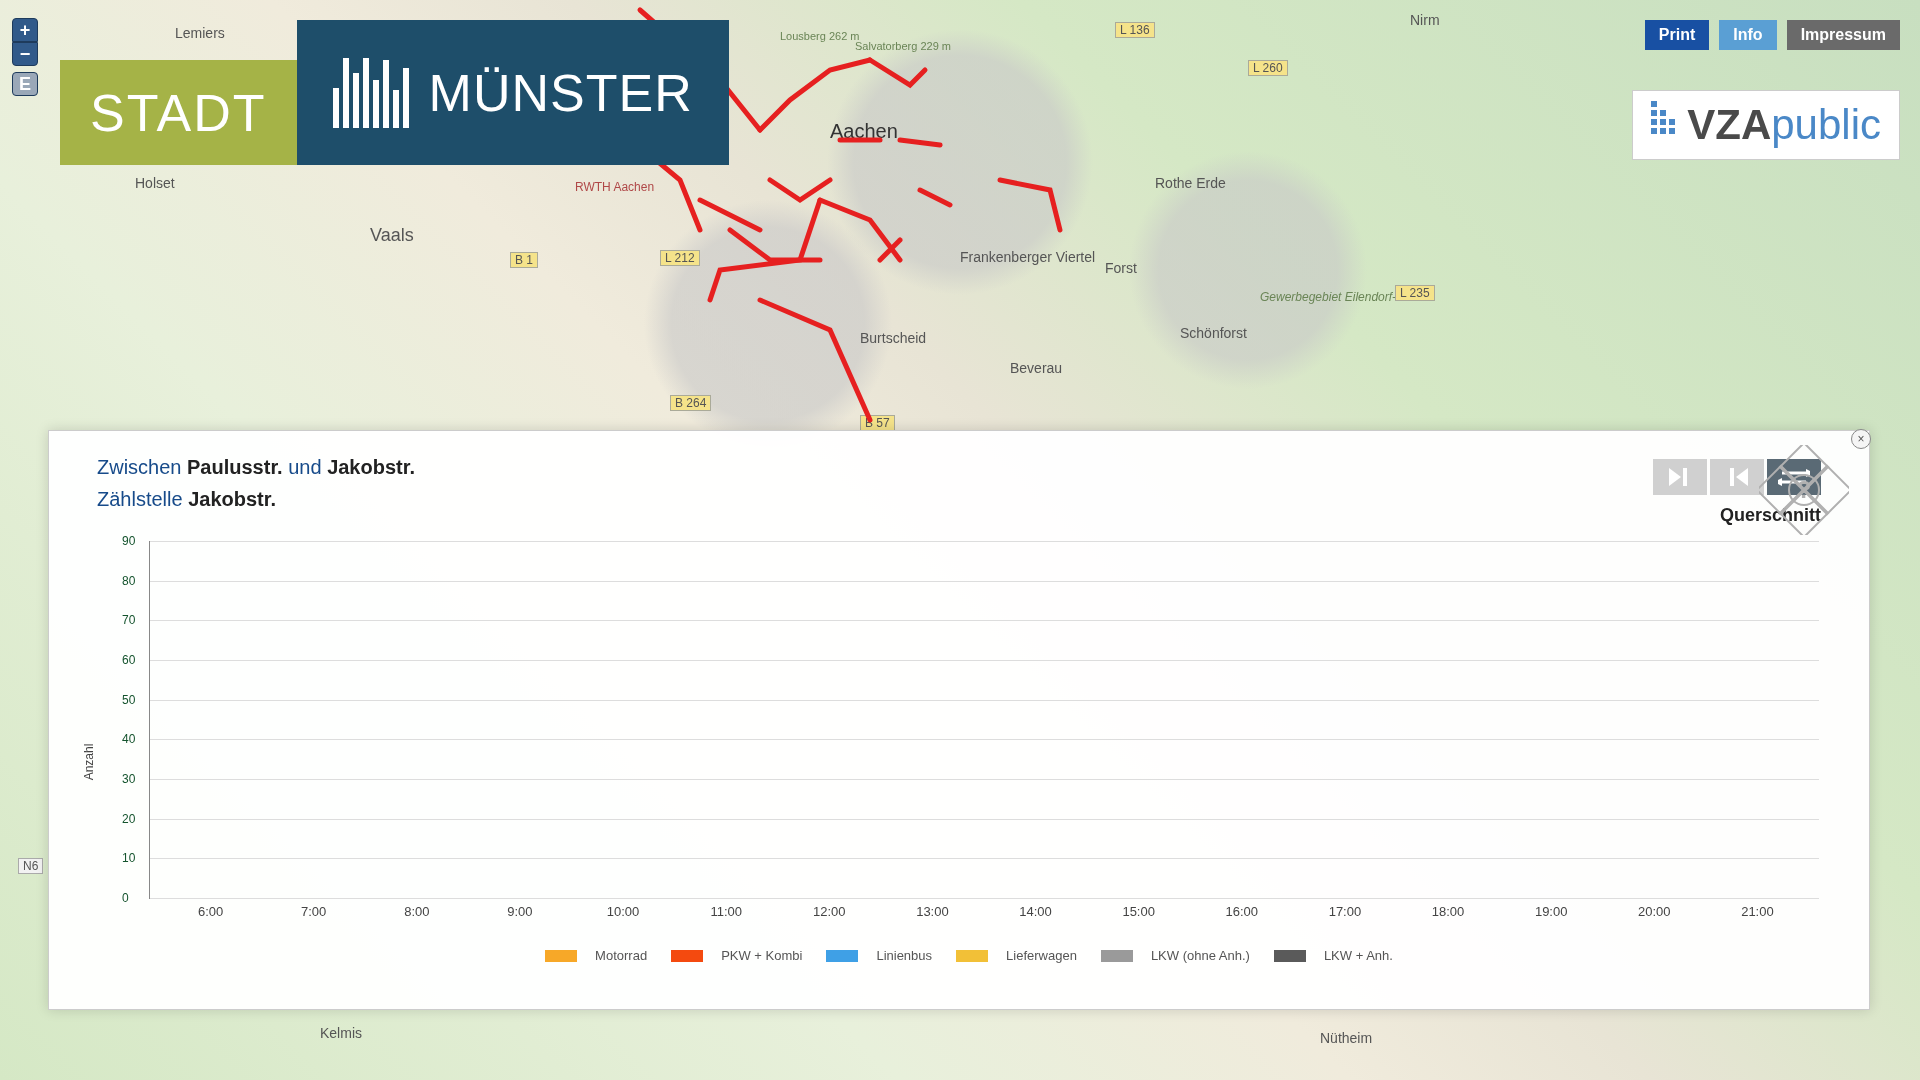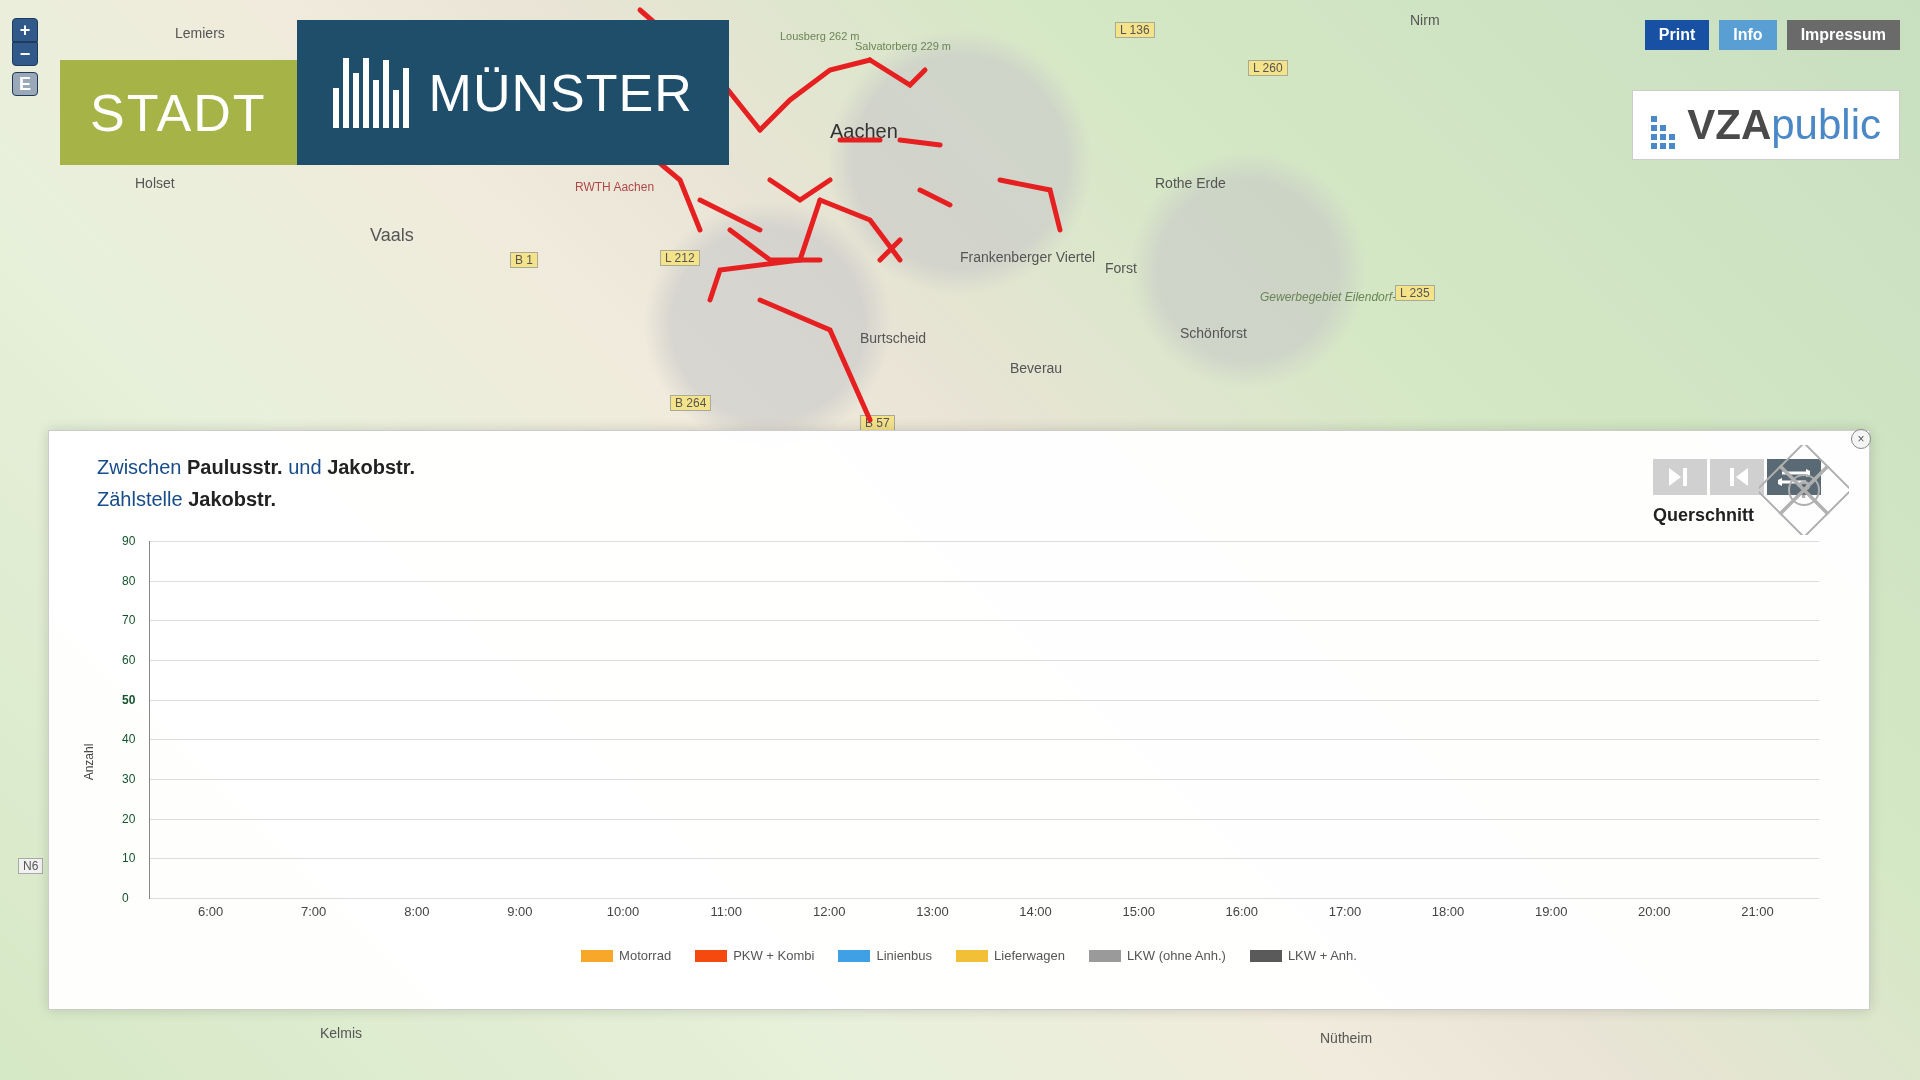--- a/index.html
+++ b/index.html
@@ -132,21 +132,21 @@
     .top-links .impressum { background: #6a6a6a; }
 
     
     .vza {
       position: absolute;
       top: 90px;
       right: 20px;
       background: #fff;
       padding: 10px 18px;
       display: flex;
-      align-items: flex-end;
+      align-items: flex-start;
       gap: 12px;
       font-size: 42px;
       font-weight: bold;
       color: #4a4a4a;
       border: 1px solid #ccc;
     }
     .vza .blue { color: #4a88c7; }
     .vza-dots {
       display: grid;
       grid-template-columns: repeat(3, 6px);
@@ -188,21 +188,21 @@
       left: 48px;
       right: 48px;
       display: flex;
       justify-content: space-between;
       align-items: flex-start;
     }
     .hdr-left { font-size: 20px; color: #174b8a; line-height: 1.6; }
     .hdr-left b { color: #222; }
     .hdr-right { font-size: 20px; color: #174b8a; line-height: 1.6; padding-right: 100px; }
     .hdr-right b { color: #222; }
-    .hdr-center { text-align: left; margin-top: 8px; }
+    .hdr-center { text-align: right; margin-top: 8px; }
     .nav-btns { display: flex; gap: 3px; margin-bottom: 10px; justify-content: center; }
     .nav-btn {
       width: 54px;
       height: 36px;
       background: #d0d0d0;
       color: #fff;
       display: flex;
       align-items: center;
       justify-content: center;
       font-size: 22px;
@@ -290,21 +290,21 @@
       bottom: 6px;
       left: 0;
       right: 0;
       display: flex;
       justify-content: center;
       gap: 24px;
       font-size: 13px;
       color: #555;
       flex-wrap: wrap;
     }
-    .legend-item { display: flex; align-items: center; gap: 6px; }
+    .legend-item { display: flex; align-items: center; gap: 18px; }
     .swatch { width: 32px; height: 12px; }
   </style>
 </head>
 <body>
 
 <div class="map-bg">
   <div class="map-label" style="top:120px;left:830px;font-size:20px;color:#333;font-weight:500">Aachen</div>
   <div class="map-label" style="top:225px;left:370px;font-size:18px">Vaals</div>
   <div class="map-label" style="top:25px;left:175px">Lemiers</div>
   <div class="map-label" style="top:175px;left:135px">Holset</div>
@@ -457,21 +457,21 @@
         <div class="y-tick" style="top: 100%;">0</div>
         <div class="gridline" style="top: 88.8889%;"></div>
         <div class="y-tick" style="top: 88.8889%;">10</div>
         <div class="gridline" style="top: 77.7778%;"></div>
         <div class="y-tick" style="top: 77.7778%;">20</div>
         <div class="gridline" style="top: 66.6667%;"></div>
         <div class="y-tick" style="top: 66.6667%;">30</div>
         <div class="gridline" style="top: 55.5556%;"></div>
         <div class="y-tick" style="top: 55.5556%;">40</div>
         <div class="gridline" style="top: 44.4444%;"></div>
-        <div class="y-tick" style="top: 44.4444%; font-weight: bold;">50</div>
+        <div class="y-tick" style="top: 44.4444%;">50</div>
         <div class="gridline" style="top: 33.3333%;"></div>
         <div class="y-tick" style="top: 33.3333%;">60</div>
         <div class="gridline" style="top: 22.2222%;"></div>
         <div class="y-tick" style="top: 22.2222%;">70</div>
         <div class="gridline" style="top: 11.1111%;"></div>
         <div class="y-tick" style="top: 11.1111%;">80</div>
         <div class="gridline" style="top: 0%;"></div>
         <div class="y-tick" style="top: 0%;">90</div>
         <div class="bars">
           <div class="bar-col">

